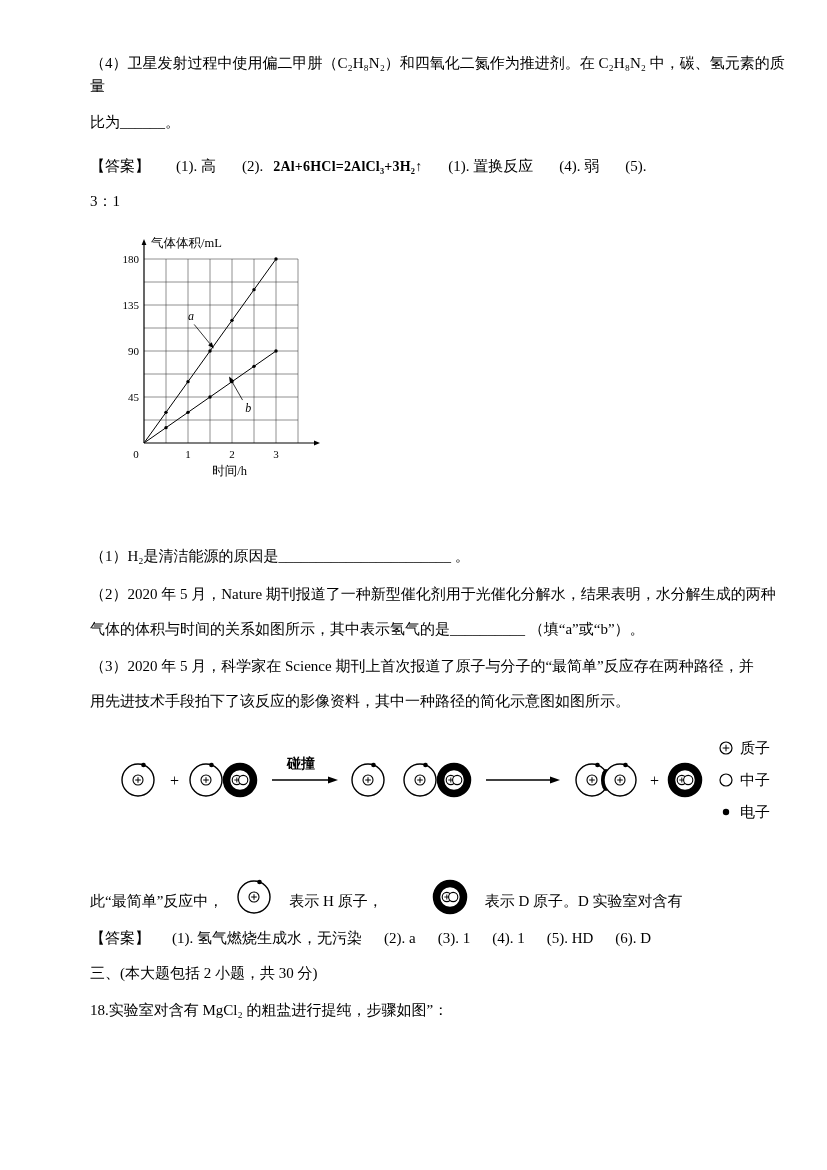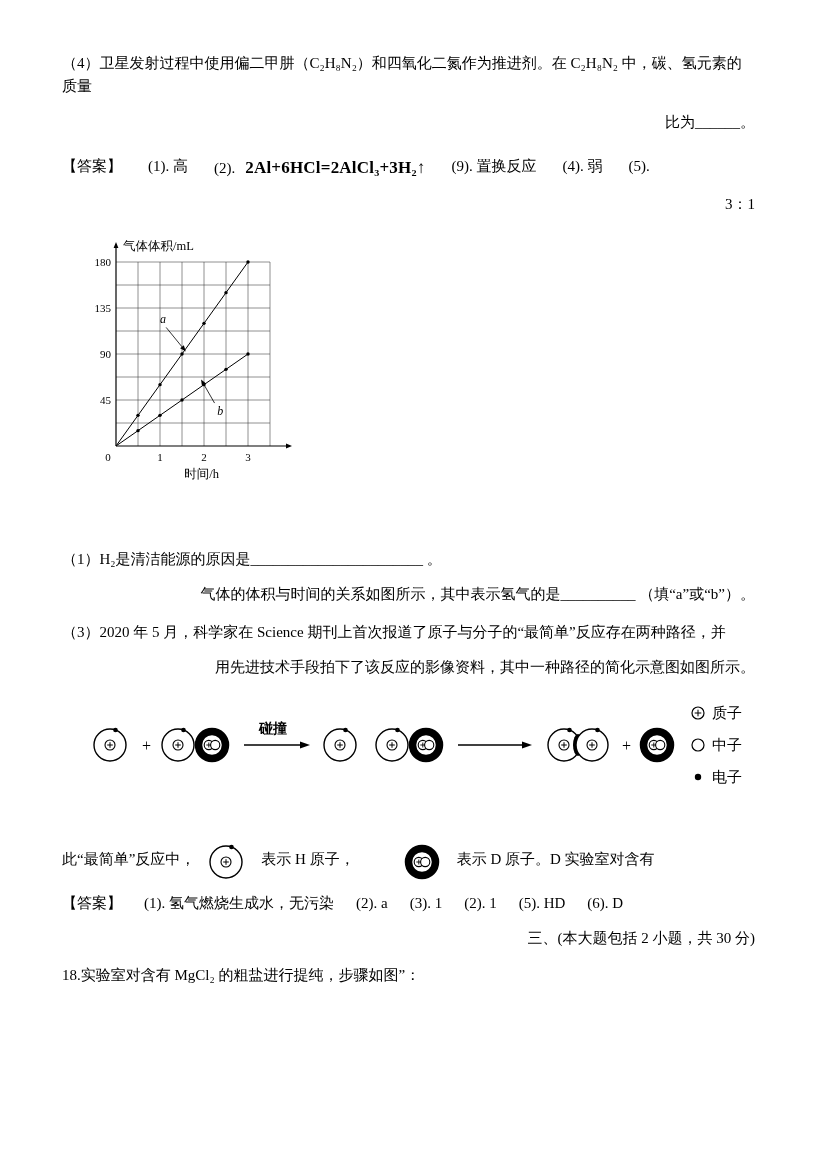--- a/index.html
+++ b/index.html
@@ -4,48 +4,48 @@
 <style>
   * { margin: 0; padding: 0; box-sizing: border-box; }
   html, body { background: #ffffff; }
   body {
     width: 827px;
     min-height: 1170px;
     color: #000;
     font-family: "Liberation Serif", "DejaVu Serif", serif;
     font-size: 15px;
   }
-  .content { padding: 52px 72px 40px 62px; }
+  .content { padding: 52px 42px 40px 62px; margin-left: 28px; }
   .line { line-height: 1.55; }
-  .mt12 { margin-top: 12px; text-align: right; }
+  .mt12 { margin-top: 12px; }
   .mt14 { margin-top: 14px; }
   .mt20 { margin-top: 20px; }
   .mt60 { margin-top: 60px; }
   .answer-row {
     display: flex;
     align-items: flex-start;
     column-gap: 26px;
     line-height: 1.6;
     white-space: nowrap;
   }
   .answer-row2 { column-gap: 22px; }
   .eq-wrap { display: inline-flex; align-items: baseline; column-gap: 10px; }
   .equation {
     font-weight: bold;
-    font-size: 17px;
+    font-size: 14px;
     letter-spacing: 0.2px;
   }
   .chart-wrap { margin: 20px 0 0 8px; }
   svg { font-family: "Liberation Serif", "DejaVu Serif", serif; }
   svg text { fill: #000; }
   .diagram-wrap { margin: 14px 0 0 10px; }
   .closing-row {
     margin-top: 40px;
     display: flex;
-    align-items: center;
+    align-items: flex-end;
     line-height: 1.4;
   }
   .closing-row .inline-atom { margin: 0 14px -6px 10px; }
   .closing-row .inline-atom.datom-inline { margin-left: 46px; }
   .collision-text { font-weight: bold; font-size: 14px; }
 </style>
 </head>
 <body>
 
 <div class="content">
@@ -53,21 +53,21 @@
   <p class="line">（4）卫星发射过程中使用偏二甲肼（C₂H₈N₂）和四氧化二氮作为推进剂。在 C₂H₈N₂ 中，碳、氢元素的质量</p>
   <p class="line mt12">比为______。</p>
 
   <div class="answer-row mt20">
     <span>【答案】</span>
     <span>(1). 高</span>
     <span class="eq-wrap">
       <span>(2).</span>
       <span class="equation">2Al+6HCl=2AlCl₃+3H₂↑</span>
     </span>
-    <span>(9). 置换反应</span>
+    <span>(1). 置换反应</span>
     <span>(4). 弱</span>
     <span>(5).</span>
   </div>
   <p class="line mt12">3：1</p>
 
 
   <div class="chart-wrap">
     <svg id="gas-chart-svg" width="232" height="248" viewBox="0 0 232 248">
         <line x1="68" y1="210" x2="68" y2="26" stroke="#333" stroke-width="0.55"></line>
         <line x1="90" y1="210" x2="90" y2="26" stroke="#333" stroke-width="0.55"></line>
@@ -115,20 +115,21 @@
         <text x="90" y="87.24444444444444" font-size="12" font-style="italic">a</text>
         <line x1="96.16" y1="91.42222222222222" x2="112" y2="110.84444444444445" stroke="#000" stroke-width="0.8"></line>
         <polygon points="115.79212148231952,115.49415568960053 110.14011550193757,112.36129303737225 113.85988449806243,109.32759585151665" fill="#000"></polygon>
         <text x="147.2" y="179.24444444444444" font-size="12" font-style="italic">b</text>
         <line x1="144.56" y1="167.06666666666666" x2="134" y2="148.66666666666669" stroke="#000" stroke-width="0.8"></line>
         <polygon points="131.01342518173414,143.46278630150647 136.0815521460641,147.47203673936033 131.9184478539359,149.86129659397304" fill="#000"></polygon>
       </svg>
   </div>
 
   <p class="line mt60">（1）H₂是清洁能源的原因是_______________________ 。</p>
+  <p class="line mt14">（2）2020 年 5 月，Nature 期刊报道了一种新型催化剂用于光催化分解水，结果表明，水分解生成的两种</p>
   <p class="line mt12">气体的体积与时间的关系如图所示，其中表示氢气的是__________ （填“a”或“b”）。</p>
   <p class="line mt14">（3）2020 年 5 月，科学家在 Science 期刊上首次报道了原子与分子的“最简单”反应存在两种路径，并</p>
   <p class="line mt12">用先进技术手段拍下了该反应的影像资料，其中一种路径的简化示意图如图所示。</p>
 
   <div class="diagram-wrap">
     <svg width="690" height="104" viewBox="0 0 690 104">
       <defs>
         <g id="h-atom">
           <circle r="16" fill="#fff" stroke="#000" stroke-width="1.4"></circle>
           <circle r="5" fill="none" stroke="#000" stroke-width="1.1"></circle>
@@ -195,21 +196,21 @@
         <use href="#d-atom"></use>
       </svg>
     <span>表示 D 原子。D 实验室对含有</span>
   </div>
 
   <div class="answer-row answer-row2 mt14">
     <span>【答案】</span>
     <span>(1). 氢气燃烧生成水，无污染</span>
     <span>(2). a</span>
     <span>(3). 1</span>
-    <span>(2). 1</span>
+    <span>(4). 1</span>
     <span>(5). HD</span>
     <span>(6). D</span>
   </div>
 
   <p class="line mt12">三、(本大题包括 2 小题，共 30 分)</p>
   <p class="line mt14">18.实验室对含有 MgCl₂ 的粗盐进行提纯，步骤如图”：</p>
 
 </div>
 
 </body></html>

